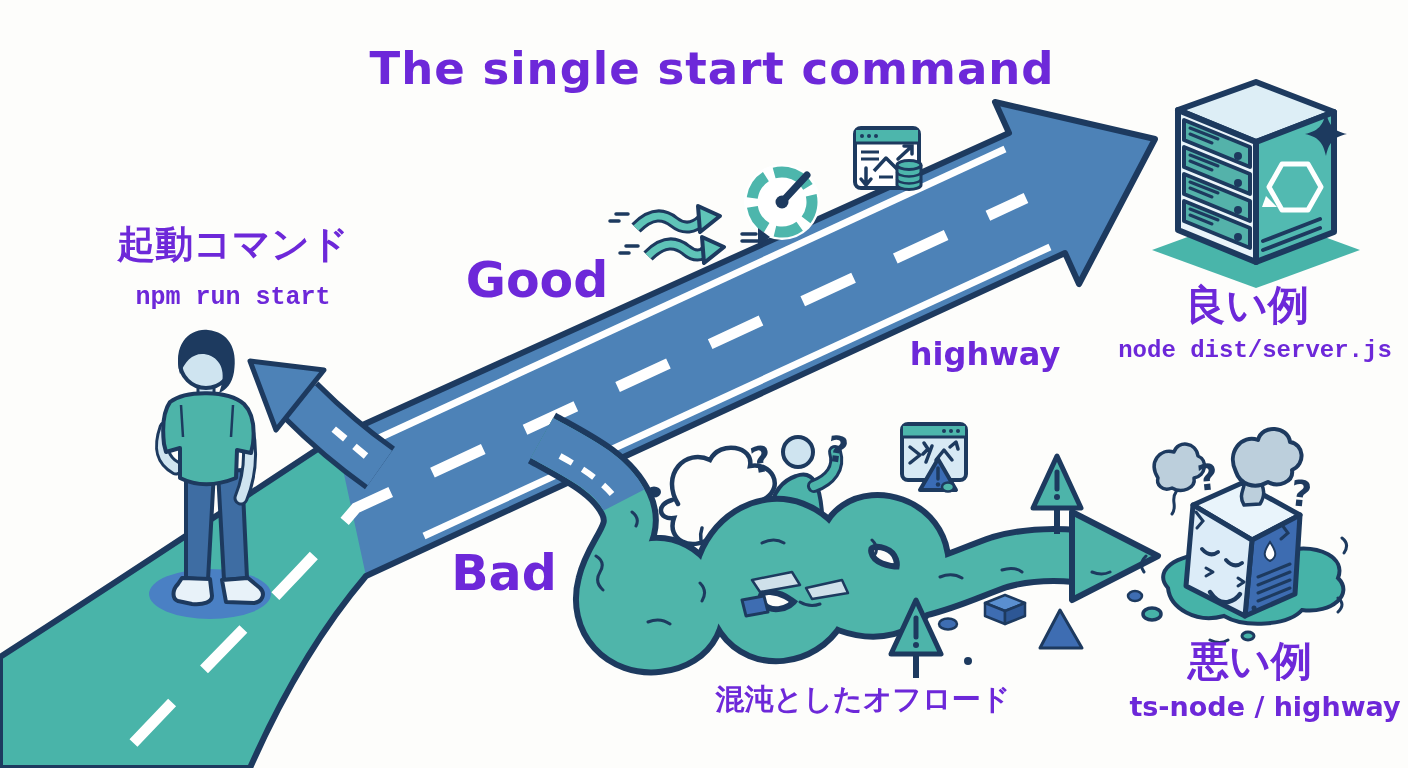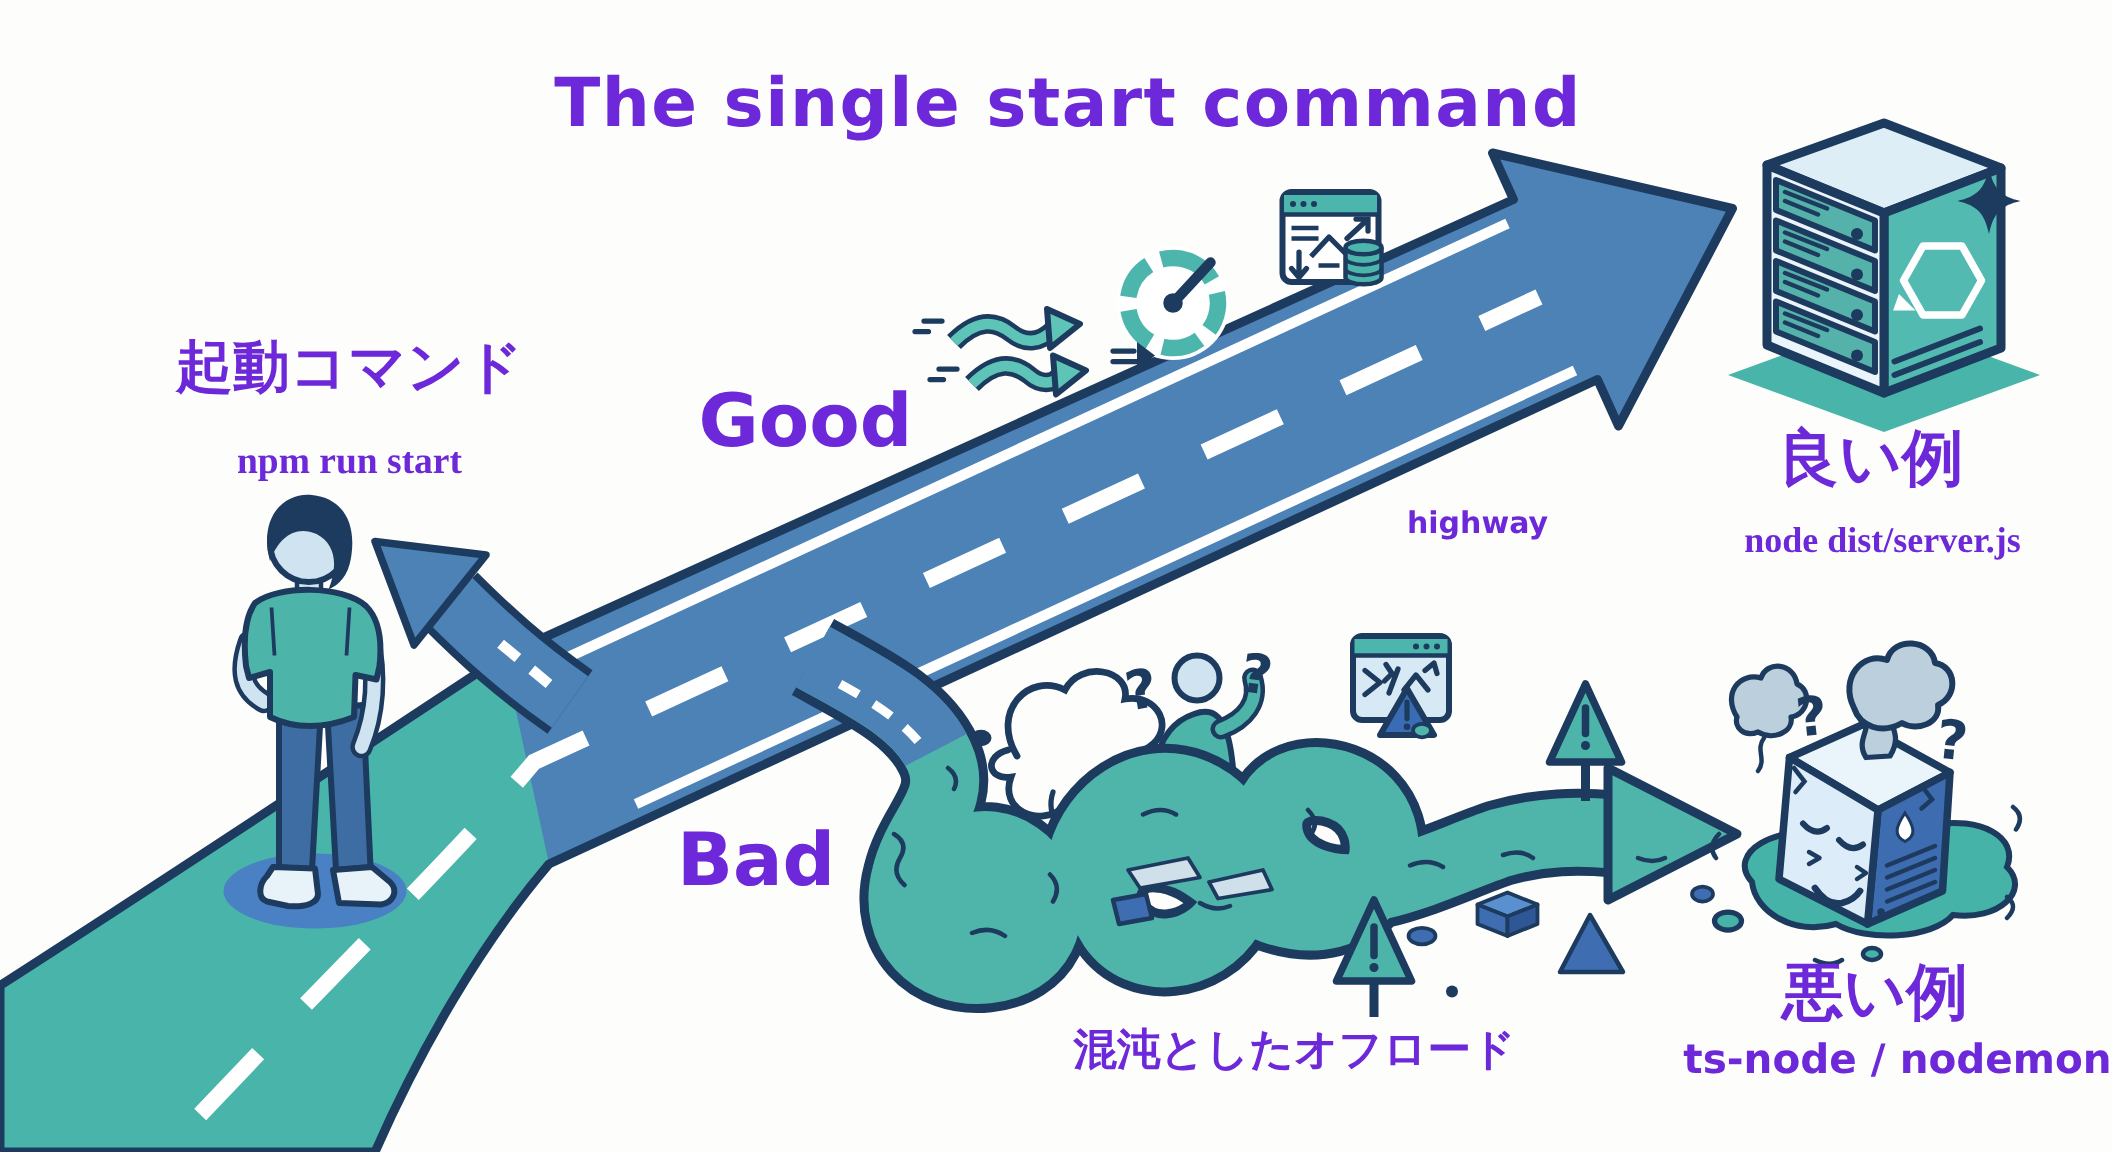--- a/index.html
+++ b/index.html
@@ -6,27 +6,27 @@
   .stage{
     position:relative;width:1408px;height:768px;margin:0 auto;
     background:#fdfdfb;overflow:hidden;
     font-family:"DejaVu Sans", sans-serif;
   }
   .stage svg{position:absolute;left:0;top:0;}
   .lbl{
     position:absolute;color:#6d28d9;font-weight:bold;white-space:nowrap;
     transform:translateX(-50%);line-height:1.1;
   }
-  .mono{font-family:Liberation Serif, serif;margin-top:10px;}
+  .mono{font-family:Liberation Mono, monospace;}
   .t-title{top:44px;left:712px;font-size:45px;letter-spacing:1px;}
   .t-start-h{top:224px;left:233px;font-size:38px;}
   .t-start-c{top:284px;left:233px;font-size:25px;}
   .t-good{top:254px;left:537px;font-size:49px;}
   .t-good-c1{top:307px;left:985px;font-size:25px;}
-  .t-good-c2{top:337px;left:985px;font-size:20px;}
+  .t-good-c2{top:337px;left:985px;font-size:32px;}
   .t-good-rh{top:283px;left:1247px;font-size:41px;}
   .t-good-rc{top:338px;left:1255px;font-size:24px;}
   .t-bad{top:547px;left:504px;font-size:49px;text-align:center;}
   .t-bad-c{top:686px;left:863px;font-size:29px;font-family:Liberation Mono, monospace;}
   .t-bad-rh{top:639px;left:1250px;font-size:41px;}
   .t-bad-rc{top:692px;left:1265px;font-size:27px;}
   .qmark{font:bold 36px "DejaVu Sans",sans-serif;fill:#1d3a5f;}
 </style>
 </head>
 <body>
@@ -287,14 +287,14 @@
   <div class="lbl t-title">The single start command</div>
   <div class="lbl t-start-h">起動コマンド</div>
   <div class="lbl t-start-c mono">npm run start</div>
   <div class="lbl t-good">Good</div>
   <div class="lbl t-good-c2">highway</div>
   <div class="lbl t-good-rh">良い例</div>
   <div class="lbl t-good-rc mono">node dist/server.js</div>
   <div class="lbl t-bad">Bad</div>
   <div class="lbl t-bad-c">混沌としたオフロード</div>
   <div class="lbl t-bad-rh">悪い例</div>
-  <div class="lbl t-bad-rc">ts-node / nodemon</div>
+  <div class="lbl t-bad-rc">ts-node / highway</div>
 </div>
 
 </body></html>

